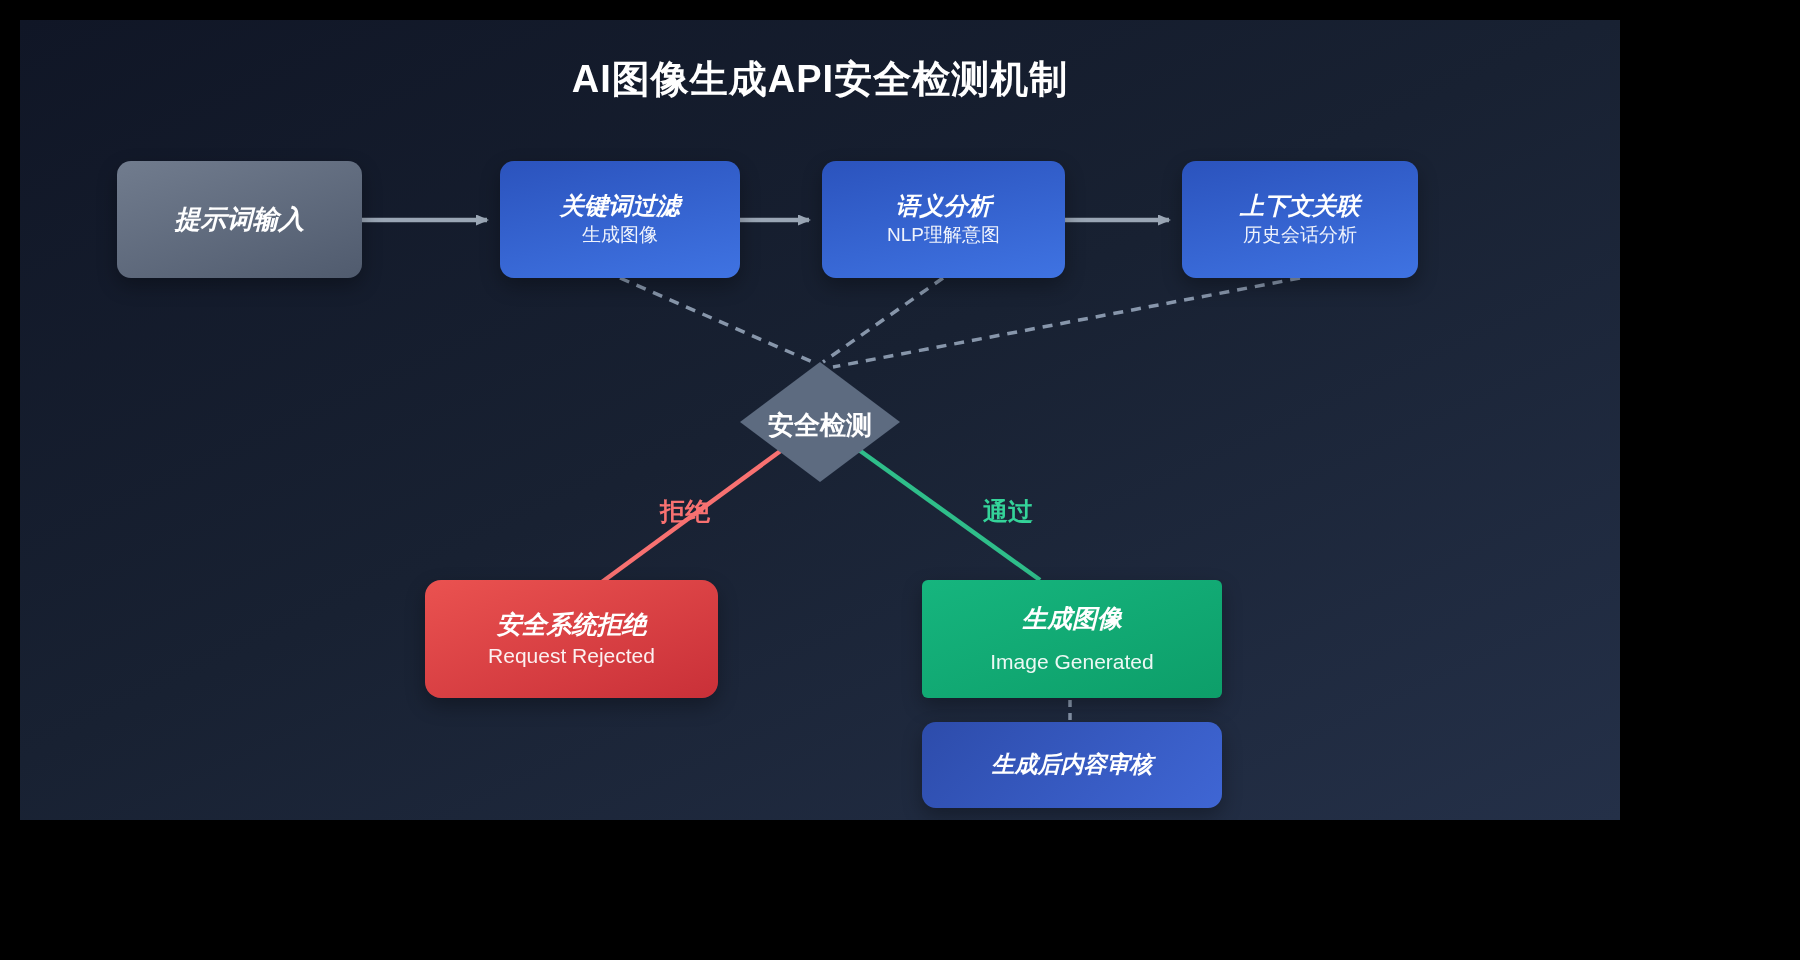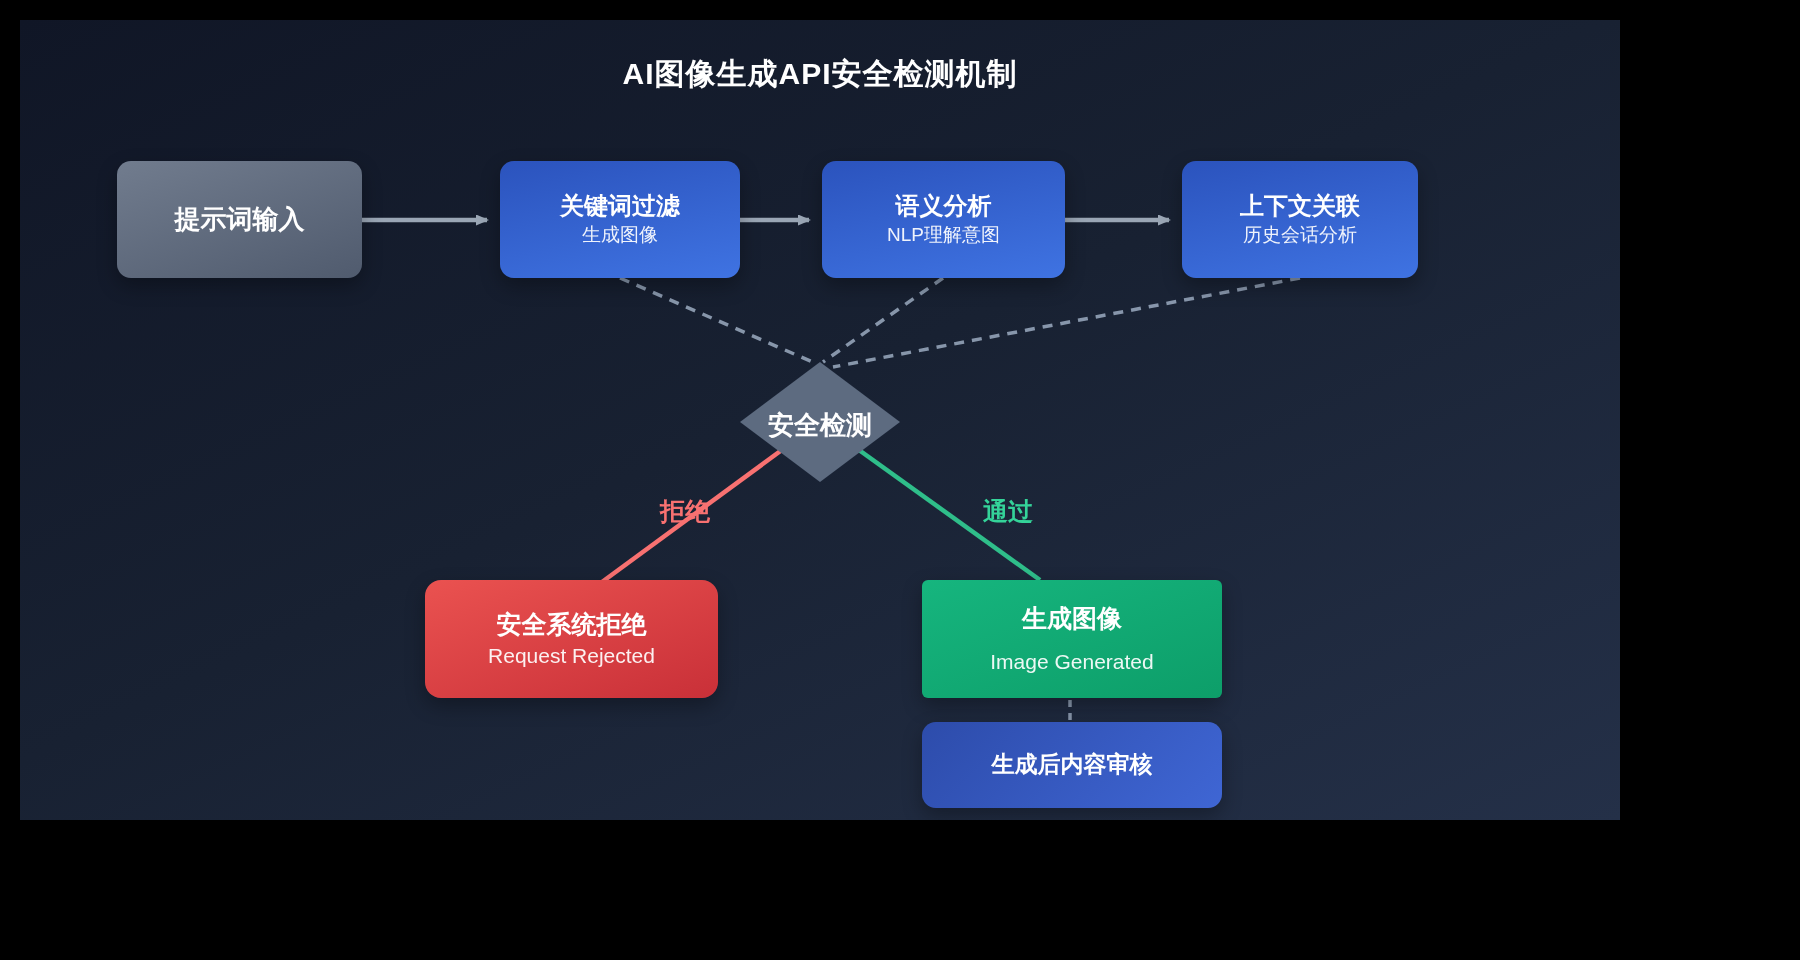--- a/index.html
+++ b/index.html
@@ -1,26 +1,26 @@
 <!DOCTYPE html>
 <html><head>
 <meta charset="utf-8">
 <style>
   html,body{margin:0;padding:0;background:#000;}
   .stage{position:relative;width:1800px;height:960px;background:#000;overflow:hidden;
          font-family:"Liberation Sans","DejaVu Sans",sans-serif;}
   .panel{position:absolute;left:20px;top:20px;width:1600px;height:800px;
          background:linear-gradient(155deg,#101626 0%,#182132 48%,#243048 100%);}
   .diagram-title{position:absolute;left:0;top:34px;width:100%;text-align:center;
-         color:#ffffff;font-size:30px;font-weight:bold;letter-spacing:1px;}
+         color:#ffffff;font-size:38px;font-weight:bold;letter-spacing:1px;}
   .connectors{position:absolute;left:0;top:0;width:1600px;height:800px;}
   .node{position:absolute;display:flex;flex-direction:column;align-items:center;
         justify-content:center;color:#fff;border-radius:14px;row-gap:6px;
         box-shadow:0 8px 20px rgba(0,0,0,.30);}
-  .node .t{font-weight:bold;font-size:24px;line-height:1.1;}
+  .node .t{font-weight:bold;font-size:24px;line-height:1.1;font-style:italic;}
   .node .s{font-size:19px;color:rgba(255,255,255,.92);line-height:1.1;}
   .node-input{left:97px;top:141px;width:245px;height:117px;
         background:linear-gradient(160deg,#717c8e 0%,#505b6e 100%);}
   .node-input .t{font-size:26px;}
   .stage-blue{background:linear-gradient(168deg,#2b53bd 0%,#3f73e2 100%);}
   .node-stage1{left:480px;top:141px;width:240px;height:117px;}
   .node-stage2{left:802px;top:141px;width:243px;height:117px;}
   .node-stage3{left:1162px;top:141px;width:236px;height:117px;}
   .node-reject{left:405px;top:560px;width:293px;height:118px;border-radius:16px;
         background:linear-gradient(160deg,#ea5250 0%,#c93038 100%);}

